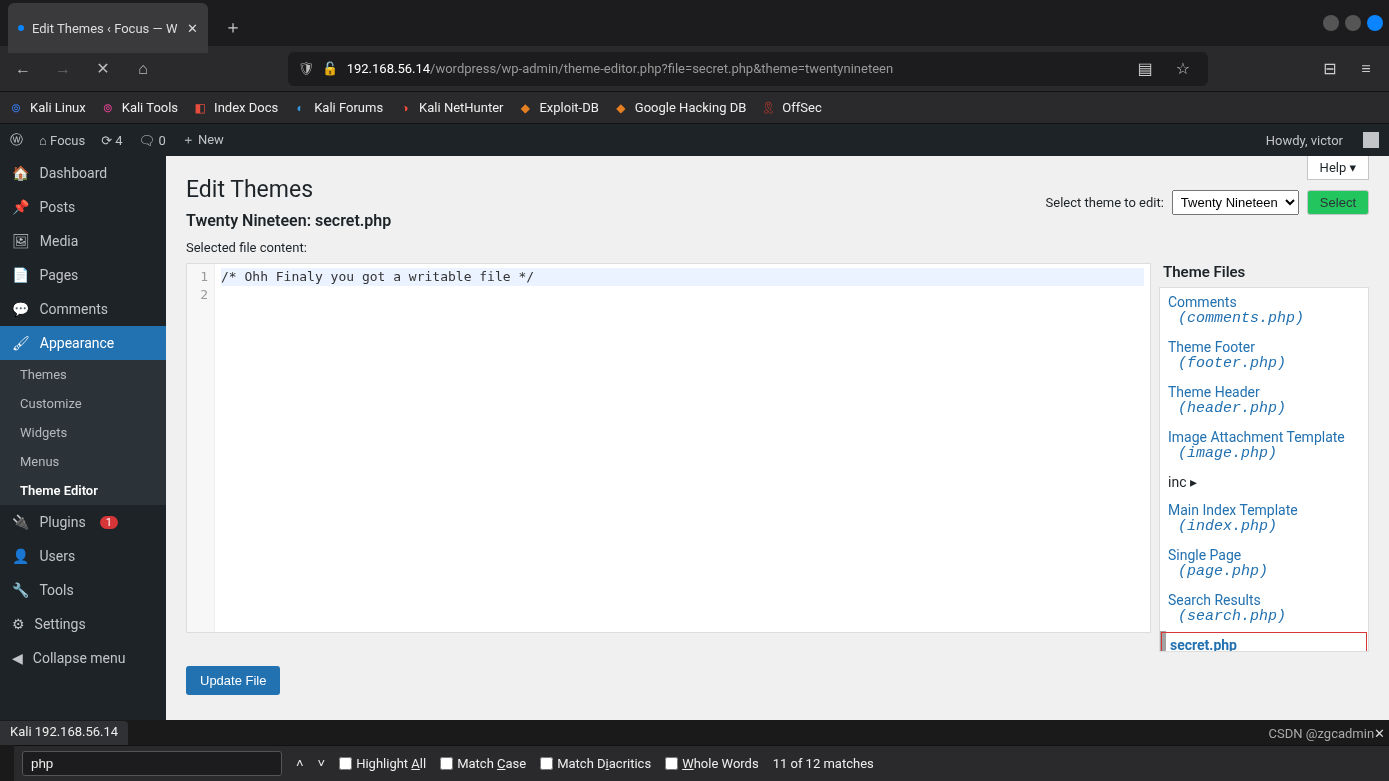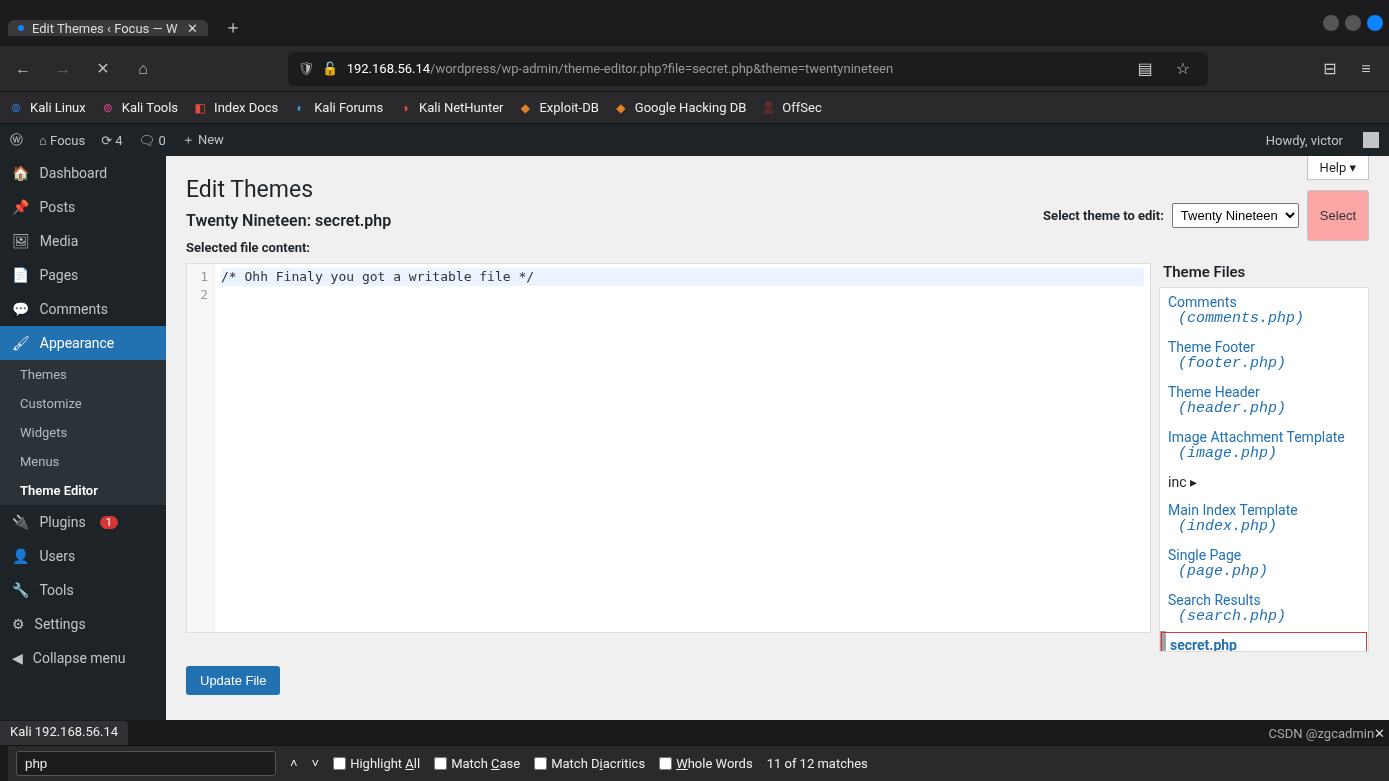--- a/index.html
+++ b/index.html
@@ -1,20 +1,20 @@
 <!DOCTYPE html>
 <html><head>
 <meta charset="utf-8">
 <style>
 * { margin: 0; padding: 0; box-sizing: border-box; }
 body { font-family: -apple-system, BlinkMacSystemFont, "Segoe UI", Roboto, sans-serif; background: #1a1a1a; width: 1389px; height: 781px; overflow: hidden; font-size: 13px; color: #eee; }
 
 
 .titlebar { height: 46px; background: #1c1c1e; display: flex; align-items: center; }
-.tab { height: 16px; margin-left: 8px; margin-top: 10px; background: #3a3a3c; border-radius: 6px 6px 0 0; display: flex; align-items: center; padding: 0 10px; min-width: 200px; gap: 8px; color: #ddd; font-size: 13px; }
+.tab { height: 50px; margin-left: 8px; margin-top: 10px; background: #3a3a3c; border-radius: 6px 6px 0 0; display: flex; align-items: center; padding: 0 10px; min-width: 200px; gap: 8px; color: #ddd; font-size: 13px; }
 .tab-dot { width: 6px; height: 6px; border-radius: 50%; background: #0a84ff; }
 .tab-close { margin-left: auto; cursor: pointer; }
 .newtab { margin-left: 10px; width: 30px; height: 30px; display: flex; align-items: center; justify-content: center; color: #ccc; font-size: 18px; margin-top:8px; }
 .window-buttons { margin-left: auto; margin-right: 6px; display: flex; gap: 6px; }
 .wbut { width: 16px; height: 16px; border-radius: 50%; }
 .wmin { background: #555; } .wmax { background: #555; } .wclose { background: #0a84ff; }
 
 .toolbar { height: 46px; background: #2a2a2c; display: flex; align-items: center; padding: 0 8px; gap: 10px; border-bottom: 1px solid #111; }
 .nav-btn { width: 30px; height: 30px; display: flex; align-items: center; justify-content: center; color: #bbb; font-size: 16px; cursor: pointer; }
 .urlbar { flex: 1; display: flex; align-items: center; background: #1c1c1e; height: 34px; border-radius: 6px; padding: 0 10px; gap: 8px; max-width: 920px; margin-left: 120px; }
@@ -40,26 +40,26 @@
 .menu-item.current { background: #2271b1; color: #fff; position: relative; }
 .menu-item.current::after { content: ""; position: absolute; right: -8px; top: 50%; transform: translateY(-50%); border: 8px solid transparent; border-left-color: #2271b1; }
 .submenu { background: #2c3338; }
 .submenu .sub { padding: 7px 12px 7px 20px; color: #b4b9be; font-size: 13px; cursor: pointer; }
 .submenu .sub.active { color: #fff; font-weight: 600; }
 .badge { background: #d63638; color: #fff; border-radius: 9px; padding: 0 6px; font-size: 11px; margin-left: 4px; min-width:18px; text-align:center; }
 
 .content { flex: 1; background: #f0f0f1; padding: 10px 20px 0 20px; color: #1d2327; overflow: hidden; position: relative; }
 h1.page-title { font-size: 23px; font-weight: 400; color: #1d2327; margin: 10px 0 8px 0; }
 .subtitle { font-size: 16px; font-weight: 600; margin: 6px 0 10px 0; }
-.label13 { font-size: 13px; font-weight: 700; color: #1d2327; }
+.label13 { font-size: 13px; font-weight: 400; color: #1d2327; }
 .help-tab { position: absolute; top: 0; right: 20px; background: #fff; border: 1px solid #c3c4c7; border-top: none; padding: 4px 12px; font-size: 13px; color: #1d2327; cursor: pointer; }
 
 .theme-select-row { position: absolute; top: 34px; right: 20px; display: flex; align-items: center; gap: 8px; }
 .theme-select-row select { padding: 3px 4px; font-size: 13px; }
-.btn-secondary { background: #fca5a5; border: 1px solid #c3c4c7; padding: 17px 12px; border-radius: 3px; font-size: 13px; cursor: pointer; color: #2c3338; text-align: center; }
+.btn-secondary { background: #22c55e; border: 1px solid #c3c4c7; padding: 4px 12px; border-radius: 3px; font-size: 13px; cursor: pointer; color: #2c3338; text-align: center; }
 
 .editor-row { display: flex; gap: 0; margin-top: 8px; }
 .code-editor { flex: 1; background: #fff; border: 1px solid #ddd; height: 370px; display: flex; font-family: monospace; font-size: 13px; }
 .gutter { background: #f7f7f7; width: 28px; text-align: right; padding: 4px 6px 4px 0; color: #999; border-right: 1px solid #eee; }
 .gutter div { line-height: 18px; }
 .code { flex: 1; padding: 4px 6px; color: #333; }
 .code .line { line-height: 18px; }
 .code .line.cur { background: #eaf3ff; }
 
 .theme-files { width: 210px; margin-left: 8px; }
@@ -67,21 +67,21 @@
 .file-list { background: #fff; border: 1px solid #ddd; height: 365px; overflow-y: auto; font-size: 14px; }
 .file-item { padding: 6px 8px; color: #2271b1; cursor: pointer; }
 .file-item .fn { color: #2271b1; font-style: italic; font-size: 15px; display: block; padding-left: 10px; font-family: Liberation Mono, monospace; }
 .file-item.folder { color: #1d2327; }
 .file-item.sel { border-left: 6px solid #a3a3a3; font-weight: 700; padding-left: 4px; outline: 1px solid #d63638; outline-offset: -2px; }
 
 .btn-primary { background: #2271b1; color: #fff; border: none; padding: 7px 14px; border-radius: 3px; font-size: 13px; margin-top: 14px; cursor: pointer; }
 
 
 .status { position: absolute; bottom: 36px; left: 0; height: 24px; background: #303134; color: #eee; font-size: 13px; padding: 3px 10px; border-top-right-radius: 4px; }
-.findbar { position: absolute; bottom: 0; left: 8px; right: 0; height: 36px; background: #2a2a2c; display: flex; align-items: center; padding: 0 8px; gap: 14px; color: #eee; border-top: 1px solid #111; }
+.findbar { position: absolute; bottom: 0; left: 14px; right: 0; height: 36px; background: #2a2a2c; display: flex; align-items: center; padding: 0 8px; gap: 14px; color: #eee; border-top: 1px solid #111; }
 .find-input { background: #1c1c1e; border: 1px solid #555; color: #eee; padding: 4px 8px; width: 260px; border-radius: 3px; }
 .chk { display: inline-flex; align-items: center; gap: 4px; font-size: 13px; }
 .chk input { accent-color: #999; }
 .underline { text-decoration: underline; }
 .watermark { position: absolute; bottom: 40px; right: 4px; color: #aaa; font-size: 13px; }
 .watermark .x { color: #ddd; margin-left: 0px; }
 </style>
 </head>
 <body>
 

